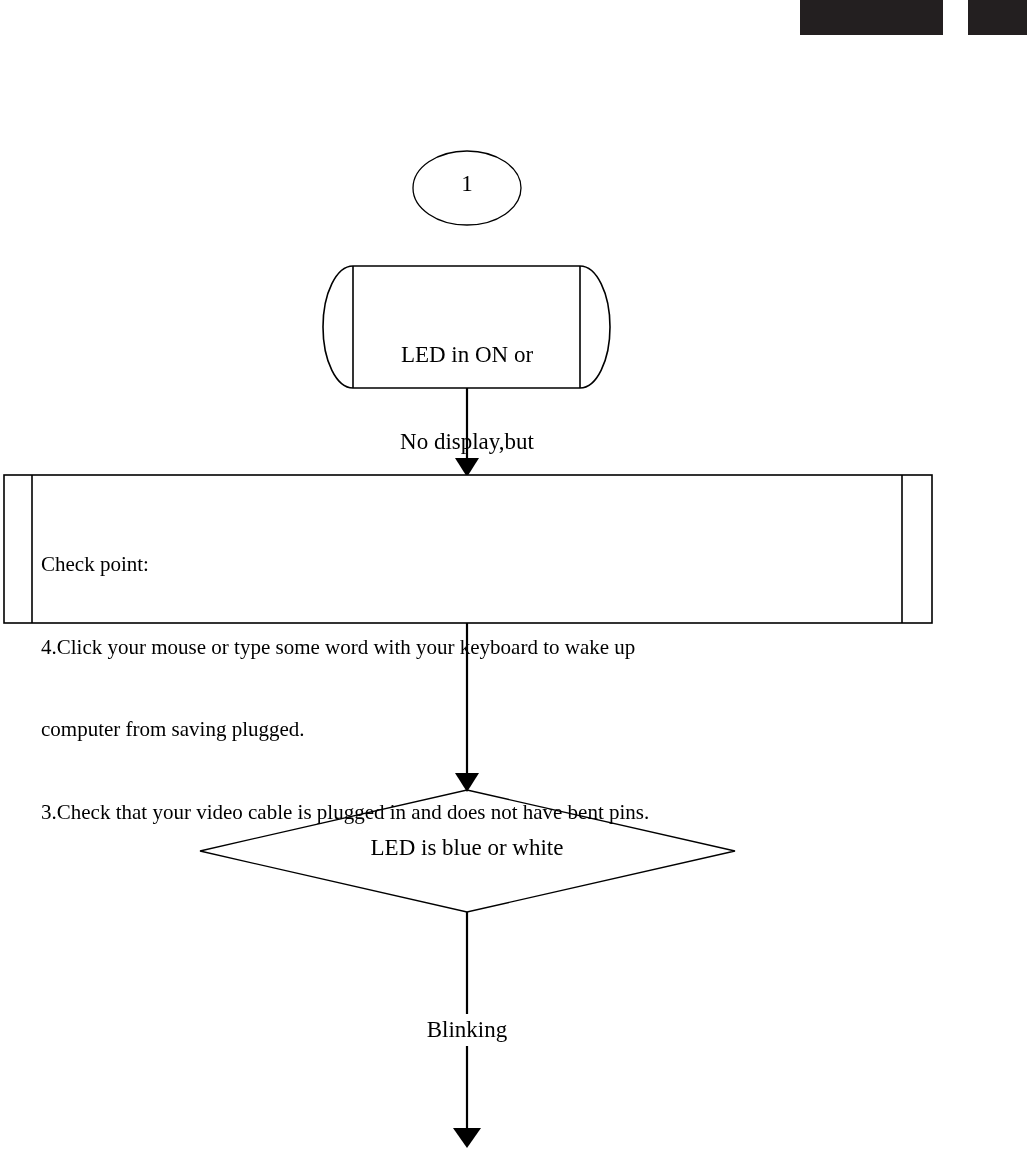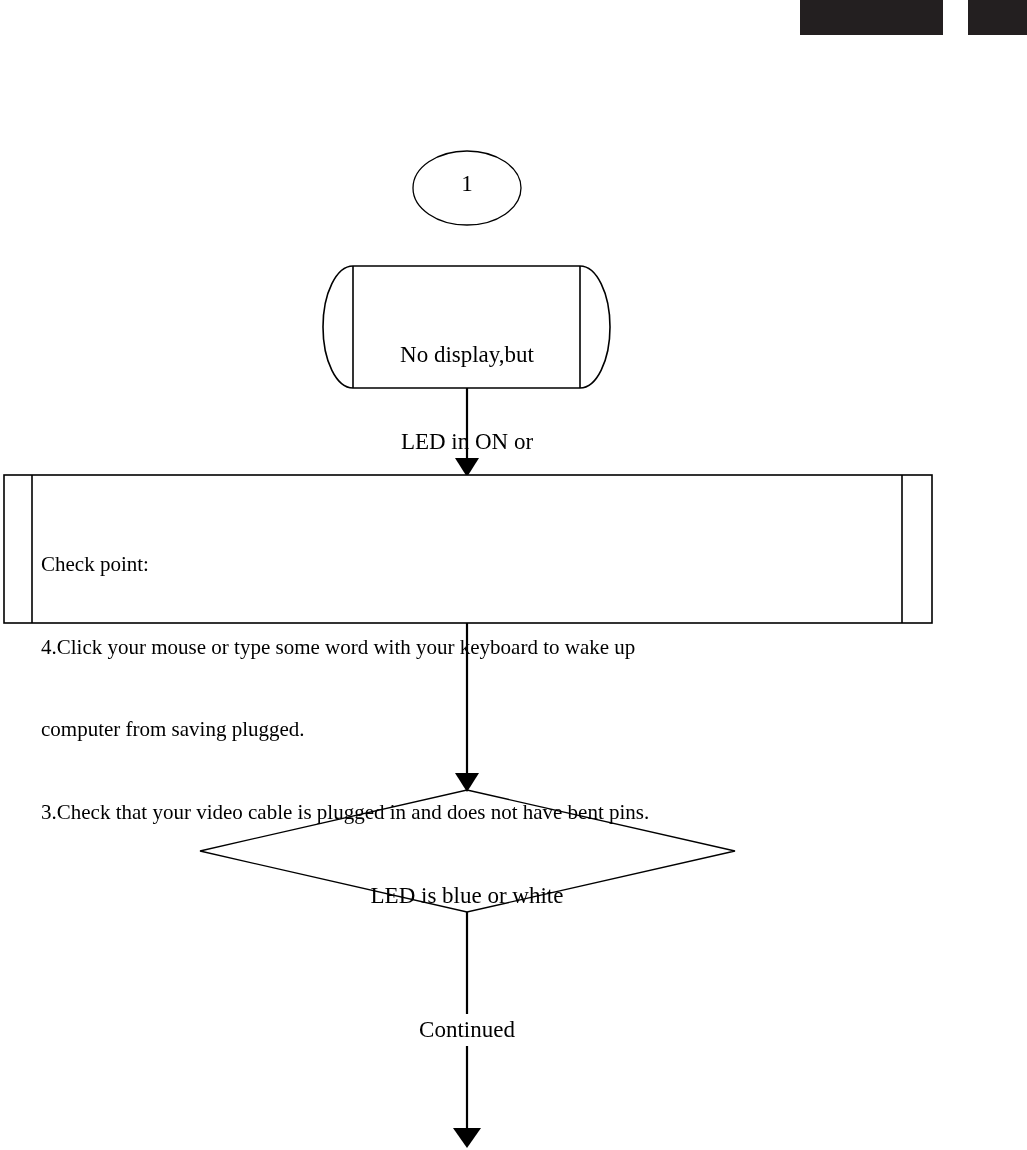--- a/index.html
+++ b/index.html
@@ -97,21 +97,20 @@
     line-height: 27.5px;
     text-align: left;
   }
 
   #decision-node-label {
     left: 247px;
     top: 836px;
     width: 440px;
     text-align: center;
     font-size: 23px;
-    margin-top: 48px;
   }
 
   #continued-label {
     left: 367px;
     top: 1015px;
     width: 200px;
     text-align: center;
     font-size: 23px;
     background: #ffffff;
     padding: 3px 0;
@@ -157,28 +156,28 @@
 
     <g>
       <line class="connector-line" x1="467" y1="1046" x2="467" y2="1134"></line>
       <polygon class="arrow-head" points="453,1128 481,1128 467,1148"></polygon>
     </g>
   </svg>
 
   <div class="node-text" id="start-node-label">1</div>
 
   <div class="node-text" id="terminal-box-text">
+    <div>LED in ON or</div>
     <div>No display,but</div>
-    <div>LED in ON or</div>
   </div>
 
   <div class="node-text" id="checkpoint-text">
     <div>Check point:</div>
     <div>4.Click your mouse or type some word with your keyboard to wake up</div>
     <div>computer from saving plugged.</div>
     <div>3.Check that your video cable is plugged in and does not have bent pins.</div>
   </div>
 
   <div class="node-text" id="decision-node-label">LED is blue or white</div>
 
-  <div class="node-text" id="continued-label">Continued</div>
+  <div class="node-text" id="continued-label">Blinking</div>
 
 </div>
 
 </body></html>

